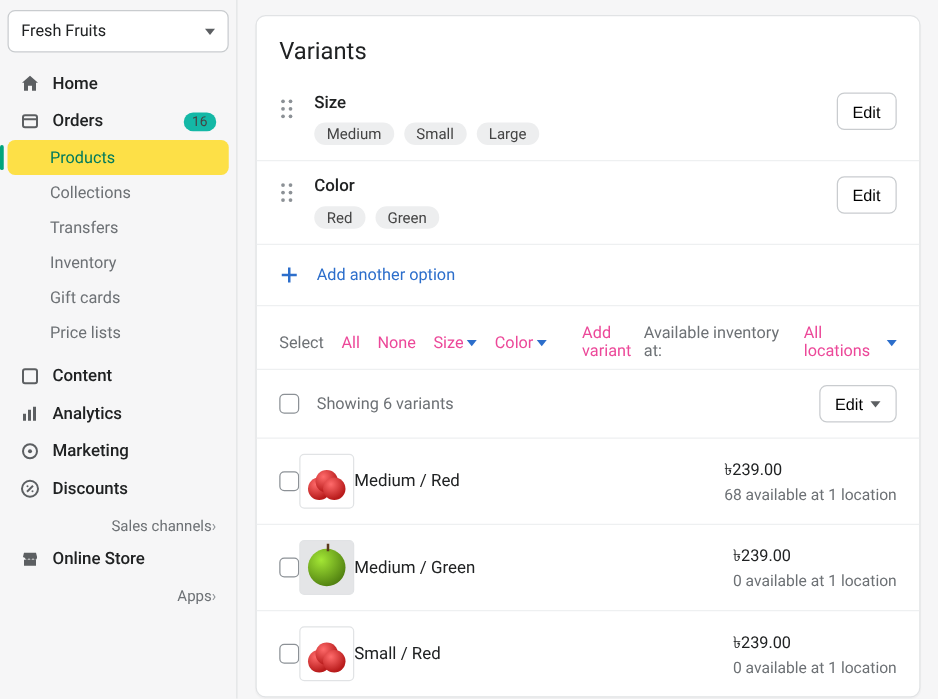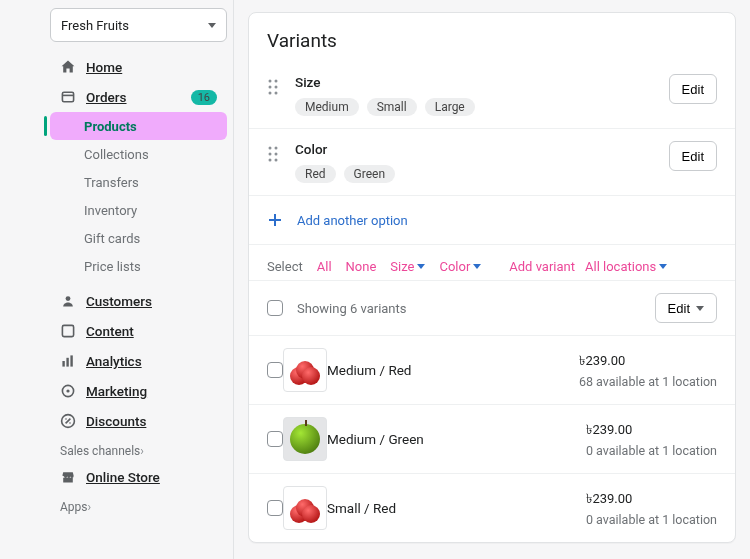--- a/index.html
+++ b/index.html
@@ -1,29 +1,29 @@
 <!DOCTYPE html>
 <html><head>
 <meta charset="utf-8">
 <style>
   * { box-sizing: border-box; margin: 0; padding: 0; }
   body { font-family: -apple-system, BlinkMacSystemFont, "Segoe UI", Roboto, sans-serif; font-size: 13px; color: #202223; background: #f6f6f7; width: 750px; height: 559px; overflow: hidden; }
-  .app { display: flex; height: 100%; padding-left: 44px; }
+  .app { display: flex; height: 100%; }
   
   .sidebar { width: 190px; background: #f6f6f7; padding: 8px 6px; border-right: 1px solid #e1e3e5; display:flex; flex-direction:column; }
   .store-select { height: 34px; border: 1px solid #c9cccf; border-radius: 6px; background: #fff; display: flex; align-items: center; justify-content: space-between; padding: 0 10px; font-size: 13px; color: #202223; cursor: pointer; margin-bottom: 10px; }
   .caret { width: 0; height: 0; border-left: 4px solid transparent; border-right: 4px solid transparent; border-top: 5px solid #5c5f62; }
   .nav-item { height: 30px; display: flex; align-items: center; gap: 10px; border-radius: 6px; padding: 0 10px; cursor: pointer; color:#202223; }
   .nav-item .icon { width: 16px; height: 16px; display:flex; align-items:center; justify-content:center; color:#5c5f62; }
-  .nav-item .label { flex: 1; font-size: 13.5px; font-weight: 500; text-decoration: underline; }
+  .nav-item .label { flex: 1; font-size: 13.5px; font-weight: 500; }
   .nav-item .badge { background:#14b8a6; color:#444; font-size:11px; border-radius:8px; padding:1px 7px; }
   .nav-sub { padding-left: 34px; height:28px; display:flex; align-items:center; font-size:13px; color:#6d7175; cursor:pointer; border-radius:6px; }
-  .nav-sub.active { background:#f0abfc; color:#007a5c; font-weight:700; position:relative; }
+  .nav-sub.active { background:#fde047; color:#007a5c; font-weight:400; position:relative; }
   .nav-sub.active::before { content:""; position:absolute; left:-6px; top:4px; bottom:4px; width:3px; background:#00a47c; border-radius:2px; }
-  .section-head { display:flex; align-items:center; justify-content:flex-start; padding:8px 10px 4px; font-size:12px; color:#6d7175; cursor:pointer; }
+  .section-head { display:flex; align-items:center; justify-content:flex-end; padding:8px 10px 4px; font-size:12px; color:#6d7175; cursor:pointer; }
   .chev-r { color:#8c9196; font-size:12px; }
   .sp { height:6px; }
 
   
   .main { flex:1; padding:12px 14px; overflow:auto; }
   .card { background:#fff; border:1px solid #e1e3e5; border-radius:8px; box-shadow:0 1px 1px rgba(0,0,0,.03); }
   .card-head { padding:16px 18px 10px; font-size:19px; font-weight:400; }
   .opt-row { display:flex; align-items:flex-start; padding:12px 18px; gap:14px; border-bottom:1px solid #eef0f1; }
   .drag { width:14px; color:#8c9196; padding-top:4px; cursor:grab; }
   .drag svg { display:block; }
@@ -101,29 +101,20 @@
         <span>Gift cards</span>
       </div>
     <div class="nav-sub">
         <span>Price lists</span>
       </div>
 
     <div class="sp"></div>
     <div class="nav-item">
       <span class="icon">
           <svg width="16" height="16" viewBox="0 0 20 20" fill="currentColor">
-            <circle cx="10" cy="7" r="3"></circle>
-            <path d="M4 17c0-3 3-5 6-5s6 2 6 5z"></path>
-          </svg>
-        </span>
-      <span class="label">Customers</span>
-    </div>
-    <div class="nav-item">
-      <span class="icon">
-          <svg width="16" height="16" viewBox="0 0 20 20" fill="currentColor">
             <rect x="3" y="3" width="14" height="14" rx="2" fill="none" stroke="currentColor" stroke-width="2"></rect>
           </svg>
         </span>
       <span class="label">Content</span>
     </div>
     <div class="nav-item">
       <span class="icon">
           <svg width="16" height="16" viewBox="0 0 20 20" fill="currentColor">
             <rect x="3" y="10" width="3" height="7"></rect>
             <rect x="8" y="6" width="3" height="11"></rect>
@@ -238,20 +229,21 @@
               <span class="caret" style="border-top-color:#2c6ecb"></span>
             </span>
           <span class="link">
               <span>Color</span>
               <span class="caret" style="border-top-color:#2c6ecb"></span>
             </span>
           <span class="spacer"></span>
           <span class="link">Add variant</span>
         </div>
         <div class="filters-row">
+          <span class="muted">Available inventory at:</span>
           <span class="link">
               <span>All locations</span>
               <span class="caret" style="border-top-color:#2c6ecb"></span>
             </span>
         </div>
       </div>
 
       <div class="var-head">
         <span class="cb"></span>
         <span class="muted" style="flex:1">Showing 6 variants</span>

